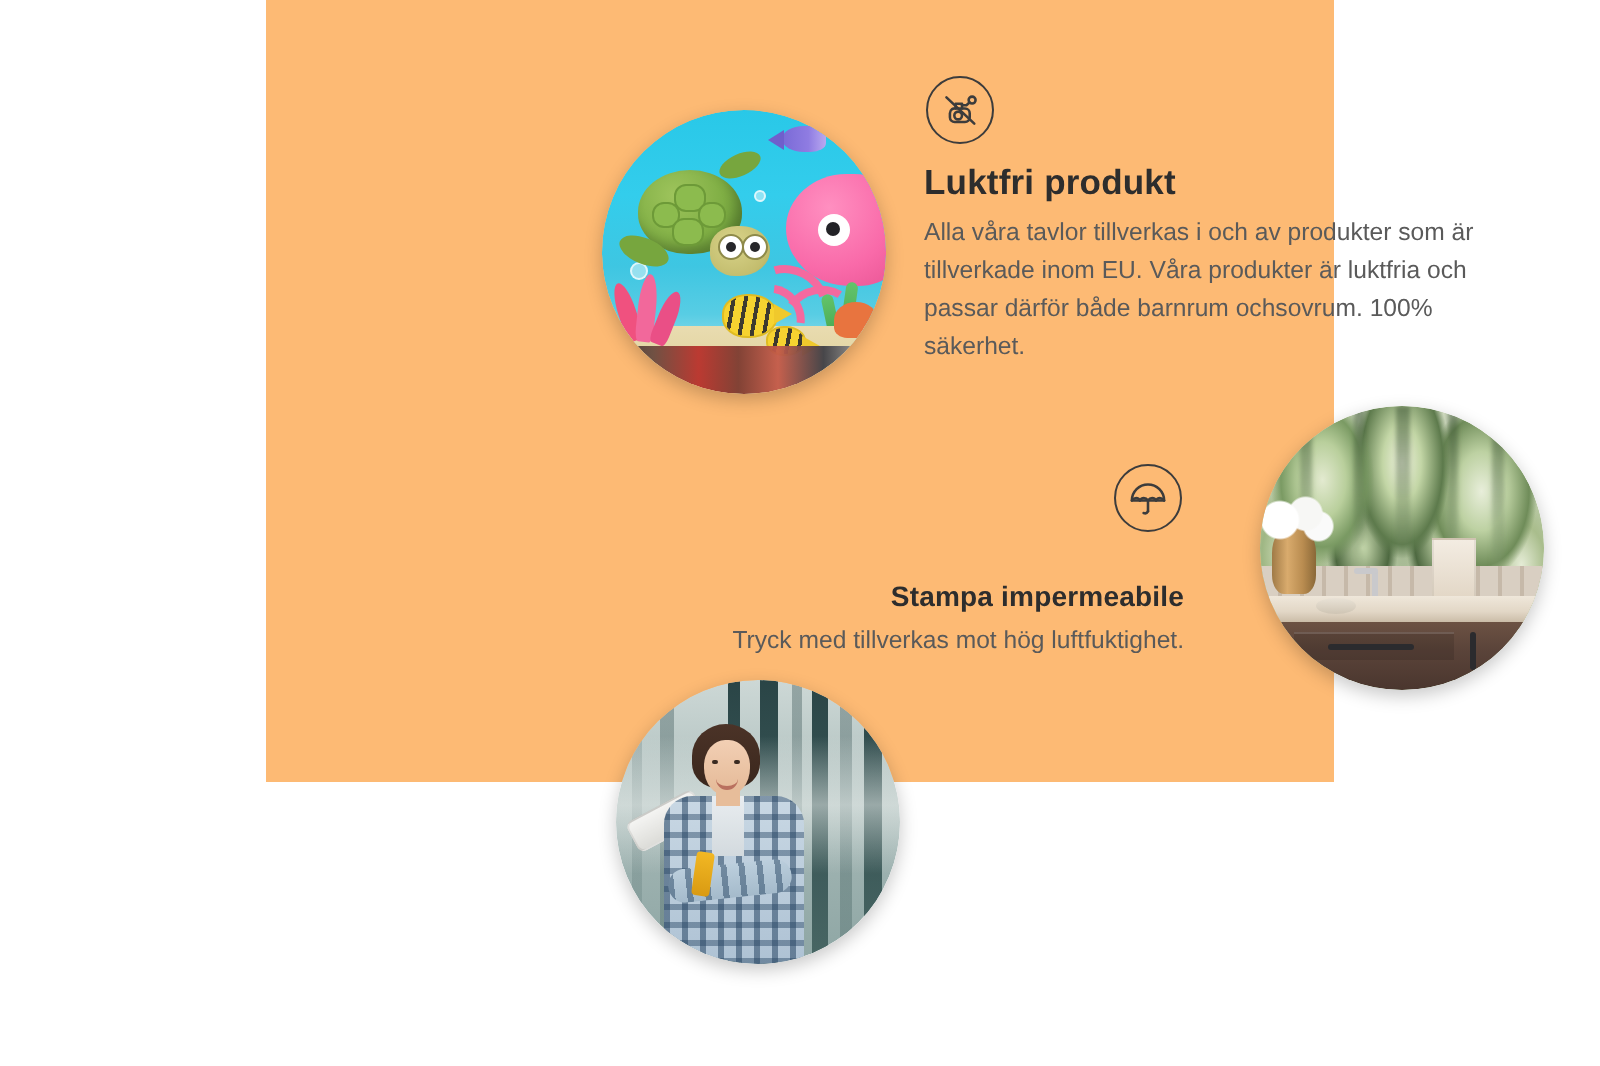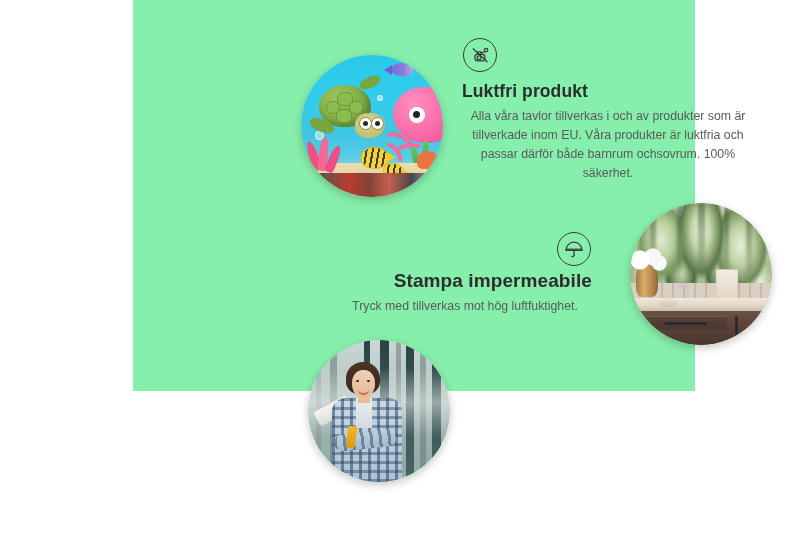--- a/index.html
+++ b/index.html
@@ -18,22 +18,21 @@
     width: 800px;
     height: 533px;
     background: #ffffff;
   }
   .panel {
     position: absolute;
     left: 133px;
     top: 0;
     width: 534px;
     height: 391px;
-    background: #86efac;
-    padding-left: 28px;
+    background: #fdba74;
   }
 
   
   .photo {
     position: absolute;
     border-radius: 50%;
     overflow: hidden;
     box-shadow: 0 3px 9px rgba(0,0,0,0.22);
   }
 
@@ -284,31 +283,30 @@
     color: #2d2d2d;
     font-size: 17.5px;
     font-weight: bold;
     letter-spacing: .1px;
     margin: 9px 0 5px 0;
   }
   .feature-body {
     color: #5a5a5a;
     font-size: 12.3px;
     line-height: 1.55;
-    text-align: center;
   }
 
   
   #feature-odour { left: 329px; top: 38px; width: 292px; }
   #feature-odour .feature-icon { margin-left: 1px; }
 
   
   #feature-water { left: 205px; top: 232px; width: 254px; text-align: right; }
   #feature-water .feature-icon { margin-left: auto; margin-right: 1px; }
-  #feature-water .feature-title { font-size: 19px; margin-top: 4px; }
+  #feature-water .feature-title { font-size: 14px; margin-top: 24px; }
   #feature-water .feature-body { font-size: 12.3px; }
 
   
   #feature-mount { left: 331px; top: 398px; width: 230px; }
 </style>
 </head>
 <body>
 
 <div class="stage">
   <div class="panel">

